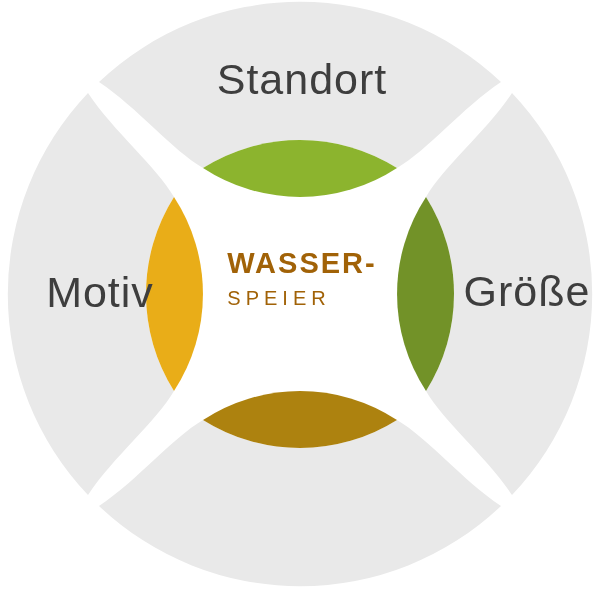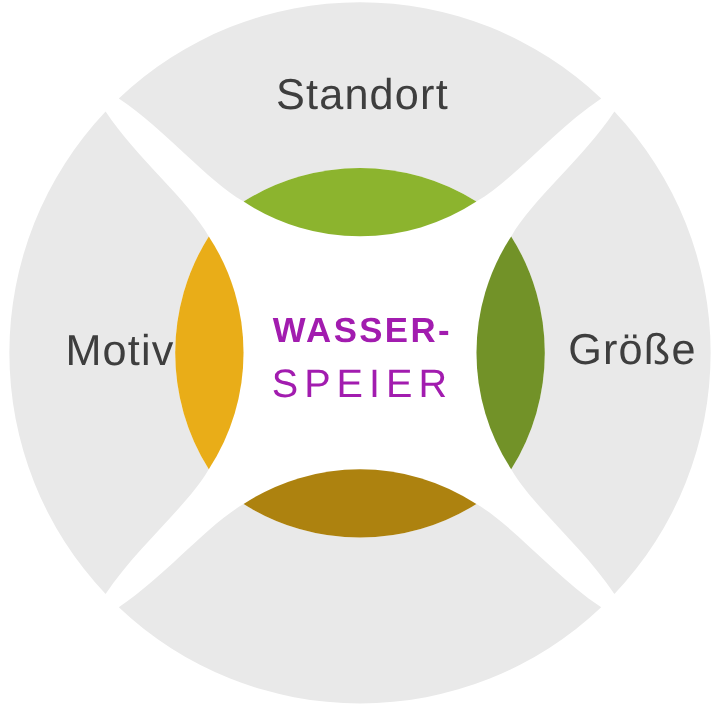--- a/index.html
+++ b/index.html
@@ -19,49 +19,49 @@
   }
   .stage svg {
     position: absolute;
     left: 0;
     top: 0;
   }
   .label {
     position: absolute;
     transform: translate(-50%, -50%);
     font-weight: 300;
-    font-size: 36px;
+    font-size: 43px;
     letter-spacing: 1px;
     color: #3e3e3e;
     white-space: nowrap;
     user-select: none;
   }
   .label-standort { left: 302px; top: 79px; }
   .label-groesse  { left: 527px; top: 291px; }
   .label-material { left: 301px; top: 502px; }
   .label-motiv    { left: 76px;  top: 292px; margin-left: 24px; }
   .center-label {
     position: absolute;
     left: 302px;
-    top: 299px;
+    top: 277px;
     transform: translate(-50%, -50%);
-    text-align: center;
-    color: #a21caf;
+    text-align: left;
+    color: #a16207;
     white-space: nowrap;
     user-select: none;
   }
   .center-line1 {
     font-weight: 700;
     font-size: 29px;
     letter-spacing: 2px;
     line-height: 1.4;
   }
   .center-line2 {
     font-weight: 400;
-    font-size: 33px;
+    font-size: 20px;
     letter-spacing: 5px;
     line-height: 1.4;
   }
 </style>
 </head>
 <body>
 
 <div class="stage">
 
   <svg width="600" height="589" viewBox="0 0 600 589" aria-hidden="true">

